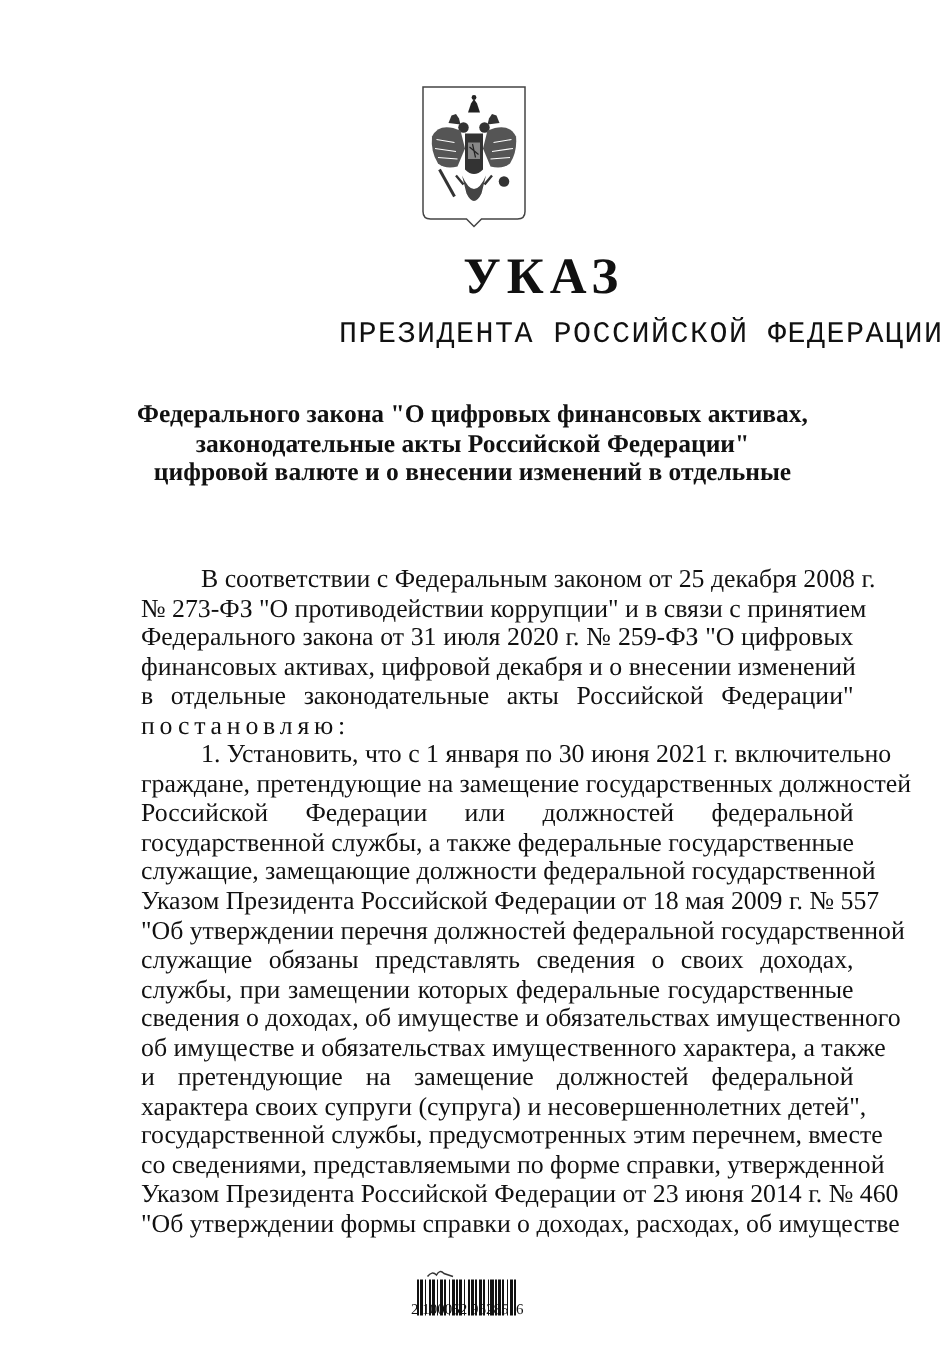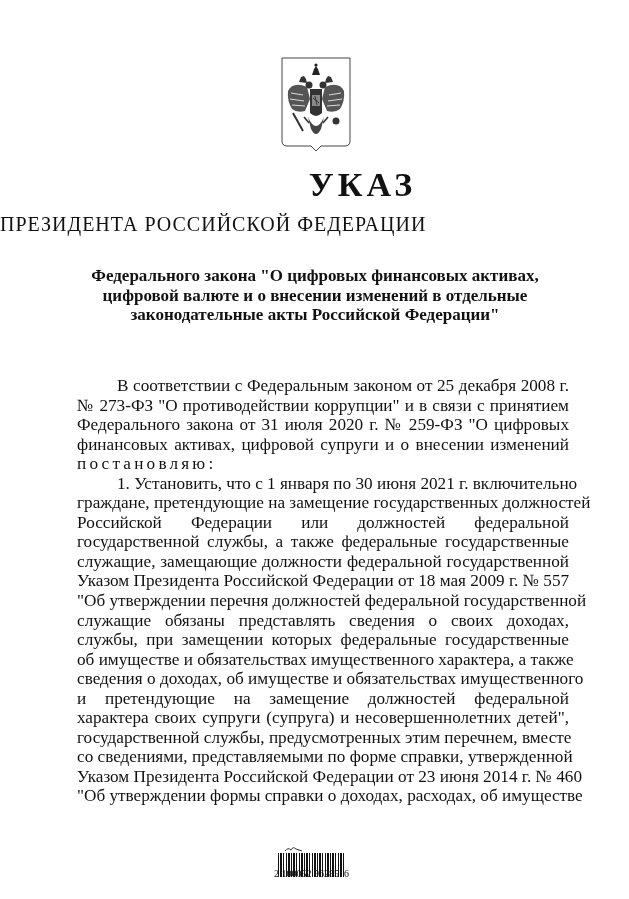--- a/index.html
+++ b/index.html
@@ -34,24 +34,25 @@
       font-weight: bold;
       letter-spacing: 4px;
       line-height: 38px;
       padding-left: 48px;
     }
     .issuer {
       position: absolute;
       left: 0;
       width: 629px;
       top: 212px;
-      text-align: left;
+      text-align: right;
       font-size: 20px;
       letter-spacing: 1px;
       line-height: 24px;
+      font-family: Liberation Mono, monospace;
     }
     .doc-title {
       position: absolute;
       left: 90px;
       width: 450px;
       top: 266px;
       text-align: center;
       font-size: 17px;
       font-weight: bold;
       line-height: 19.6px;
@@ -65,20 +66,21 @@
       top: 376px;
       font-size: 17.2px;
       line-height: 19.55px;
     }
     .line {
       display: block;
       white-space: nowrap;
       text-align: justify;
       text-align-last: justify;
       height: 19.55px;
+      margin-left: 17px;
     }
     .line.indent { padding-left: 40px; }
     .line.spaced { letter-spacing: 3.2px; text-align-last: left; }
 
     .barcode {
       position: absolute;
       left: 276px;
       top: 846px;
       width: 70px;
       height: 48px;
@@ -145,44 +147,45 @@
     <path d="M29 62 Q37 80 45 62 L42 74 Q37 84 32 74 Z" fill="#444"></path>
     <path d="M25 62 L30 68 M49 62 L44 68" stroke="#333" stroke-width="1.6"></path>
   </svg>
 </div>
 
 <div class="doc-type">УКАЗ</div>
 <div class="issuer">ПРЕЗИДЕНТА РОССИЙСКОЙ ФЕДЕРАЦИИ</div>
 
 <div class="doc-title">
   <span class="tline">Федерального закона "О цифровых финансовых активах,</span>
+  <span class="tline">законодательные акты Российской Федерации"</span>
   <span class="tline">цифровой валюте и о внесении изменений в отдельные</span>
-  <span class="tline">законодательные акты Российской Федерации"</span>
 </div>
 
 <div class="body-text">
   <div>
     <span class="line indent">В соответствии с Федеральным законом от 25 декабря 2008 г.</span>
     <span class="line">№ 273-ФЗ "О противодействии коррупции" и в связи с принятием</span>
     <span class="line">Федерального закона от 31 июля 2020 г. № 259-ФЗ "О цифровых</span>
-    <span class="line">финансовых активах, цифровой супруги и о внесении изменений</span>
+    <span class="line">финансовых активах, цифровой декабря и о внесении изменений</span>
+    <span class="line">в отдельные законодательные акты Российской Федерации"</span>
     <span class="line spaced">постановляю:</span>
   </div>
   <div>
     <span class="line indent">1. Установить, что с 1 января по 30 июня 2021 г. включительно</span>
     <span class="line">граждане, претендующие на замещение государственных должностей</span>
     <span class="line">Российской Федерации или должностей федеральной</span>
     <span class="line">государственной службы, а также федеральные государственные</span>
     <span class="line">служащие, замещающие должности федеральной государственной</span>
     <span class="line">Указом Президента Российской Федерации от 18 мая 2009 г. № 557</span>
     <span class="line">"Об утверждении перечня должностей федеральной государственной</span>
     <span class="line">служащие обязаны представлять сведения о своих доходах,</span>
     <span class="line">службы, при замещении которых федеральные государственные</span>
+    <span class="line">сведения о доходах, об имуществе и обязательствах имущественного</span>
     <span class="line">об имуществе и обязательствах имущественного характера, а также</span>
-    <span class="line">сведения о доходах, об имуществе и обязательствах имущественного</span>
     <span class="line">и претендующие на замещение должностей федеральной</span>
     <span class="line">характера своих супруги (супруга) и несовершеннолетних детей",</span>
     <span class="line">государственной службы, предусмотренных этим перечнем, вместе</span>
     <span class="line">со сведениями, представляемыми по форме справки, утвержденной</span>
     <span class="line">Указом Президента Российской Федерации от 23 июня 2014 г. № 460</span>
     <span class="line">"Об утверждении формы справки о доходах, расходах, об имуществе</span>
   </div>
 </div>
 
 <div class="barcode">

